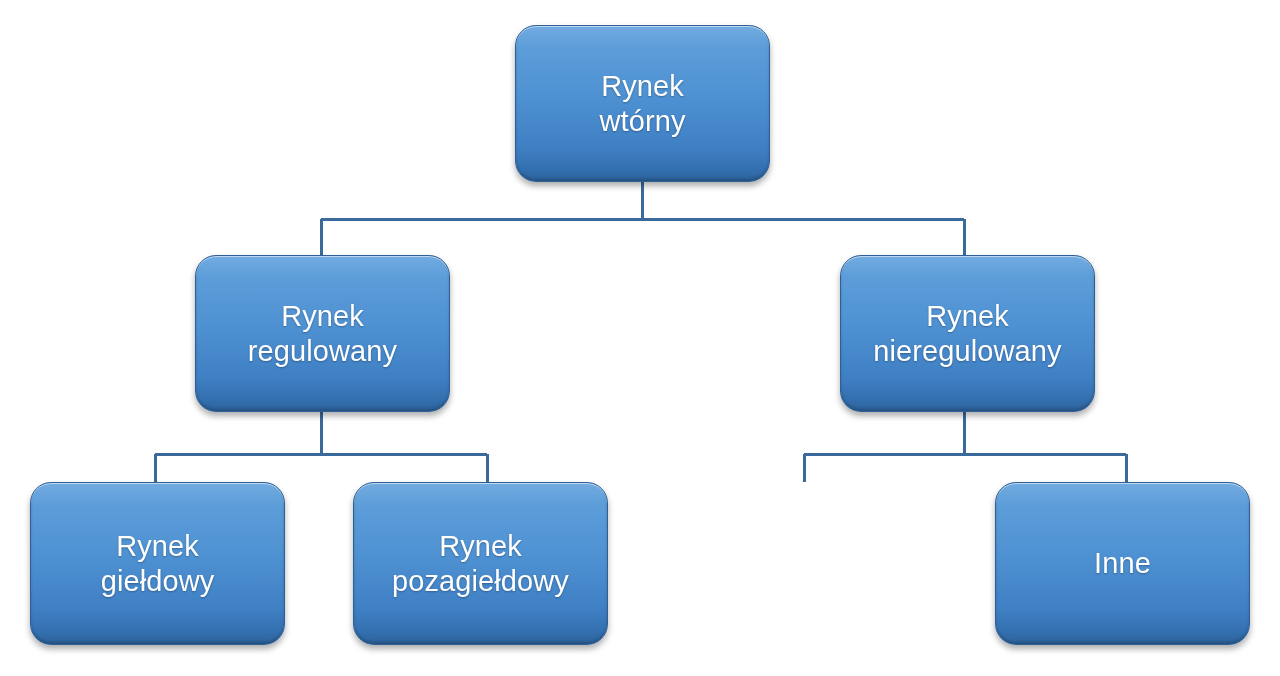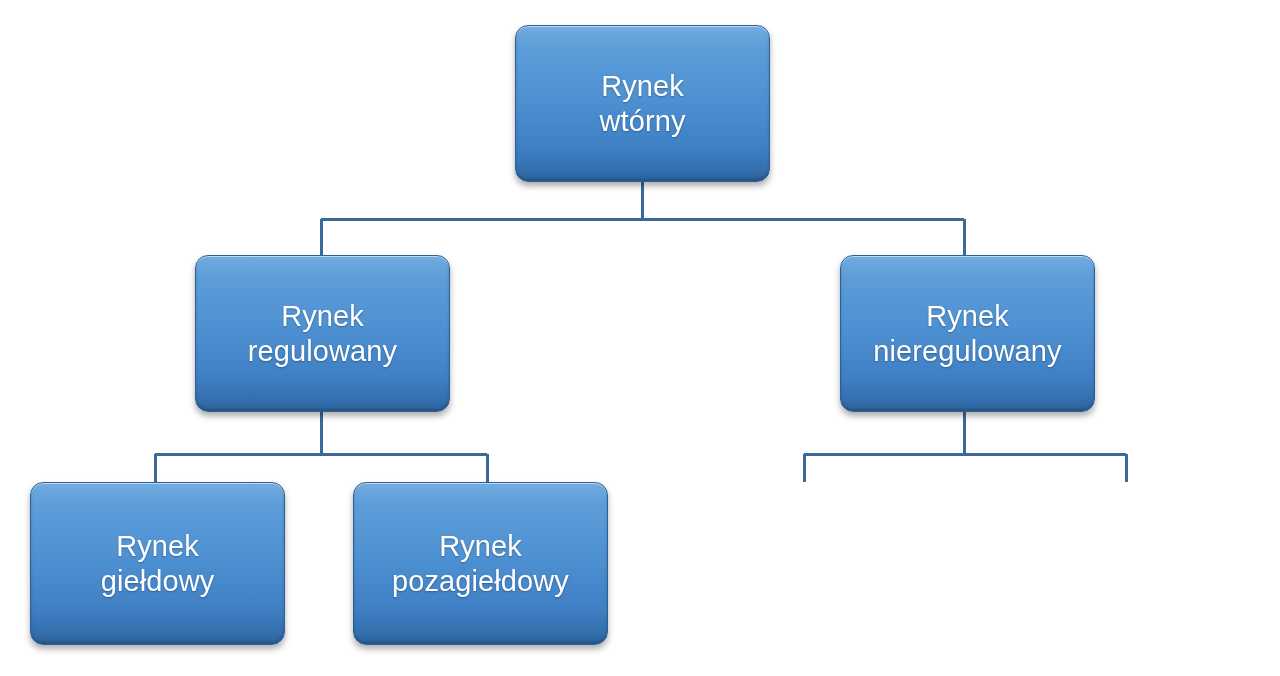--- a/index.html
+++ b/index.html
@@ -25,21 +25,21 @@
     top: 0;
     width: 1280px;
     height: 676px;
     pointer-events: none;
   }
 
   
   .node {
     position: absolute;
     box-sizing: border-box;
-    border-radius: 13px;
+    border-radius: 21px;
     border: 1px solid #2E6096;
     background:
       linear-gradient(to bottom,
         #72ABE0 0%,
         #5C9DD9 14%,
         #4E91D2 46%,
         #3F80C4 78%,
         #336FAE 93%,
         #2C6199 100%);
     box-shadow:
@@ -112,14 +112,17 @@
     <span class="node-label">Rynek
 giełdowy</span>
   </div>
 
   <div class="node" style="left:353px; top:482px; width:255px; height:163px;">
     <span class="node-label">Rynek
 pozagiełdowy</span>
   </div>
 
 
+  <div class="node" style="left:995px; top:482px; width:255px; height:163px;">
+    <span class="node-label">Inne</span>
+  </div>
 
 </div>
 
 </body></html>

